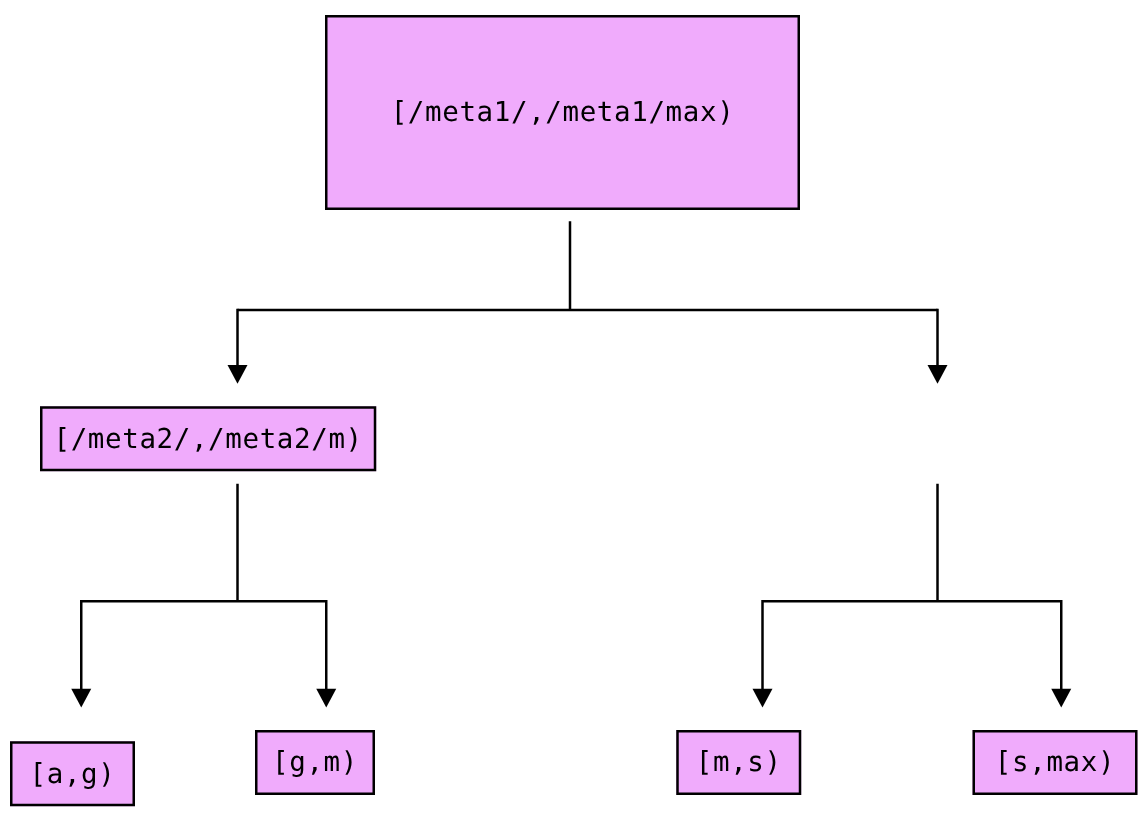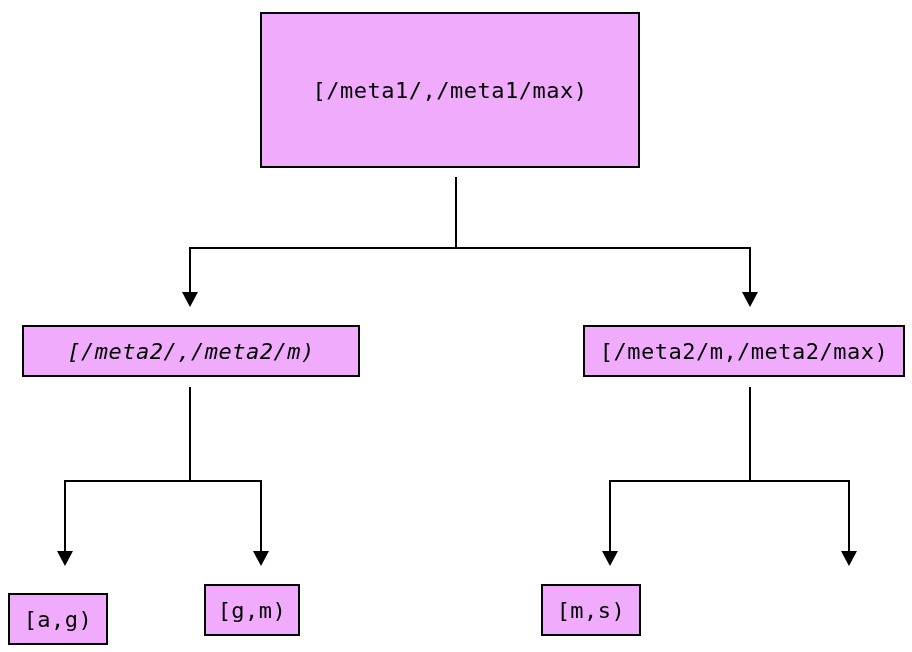--- a/index.html
+++ b/index.html
@@ -30,21 +30,21 @@
     background: #f0abfc;
     display: flex;
     align-items: center;
     justify-content: center;
     font-size: 22px;
     letter-spacing: 0.5px;
     color: #000000;
     white-space: nowrap;
   }
   .node-root      { left: 260px; top: 12px;  width: 380px; height: 156px; }
-  .node-left      { left: 22px;  top: 325px; width: 338px; height: 52px; font-style: italic; }
+  .node-left      { left: 32px;  top: 325px; width: 269px; height: 52px; }
   .node-right     { left: 583px; top: 325px; width: 322px; height: 52px; }
   .node-leaf-ag   { left: 8px;   top: 593px; width: 100px; height: 52px; }
   .node-leaf-gm   { left: 204px; top: 584px; width: 96px; height: 52px; }
   .node-leaf-ms   { left: 541px; top: 584px; width: 100px; height: 52px; }
   .node-leaf-smax { left: 778px; top: 584px; width: 132px; height: 52px; }
   .edge-line {
     stroke: #000000;
     stroke-width: 2;
     fill: none;
   }
@@ -86,22 +86,22 @@
       <line class="edge-line" x1="849" y1="480" x2="849" y2="552"></line>
       <polygon class="arrowhead" points="841,551 857,551 849,566"></polygon>
     </g>
 
   </svg>
 
   <div class="node node-root">[/meta1/,/meta1/max)</div>
 
   <div class="node node-left">[/meta2/,/meta2/m)</div>
 
-  <div class="node node-right">[/meta2/m,/meta2/max)</div>
 
   <div class="node node-leaf-ag">[a,g)</div>
 
   <div class="node node-leaf-gm">[g,m)</div>
 
   <div class="node node-leaf-ms">[m,s)</div>
 
+  <div class="node node-leaf-smax">[s,max)</div>
 
 </div>
 
 </body></html>

